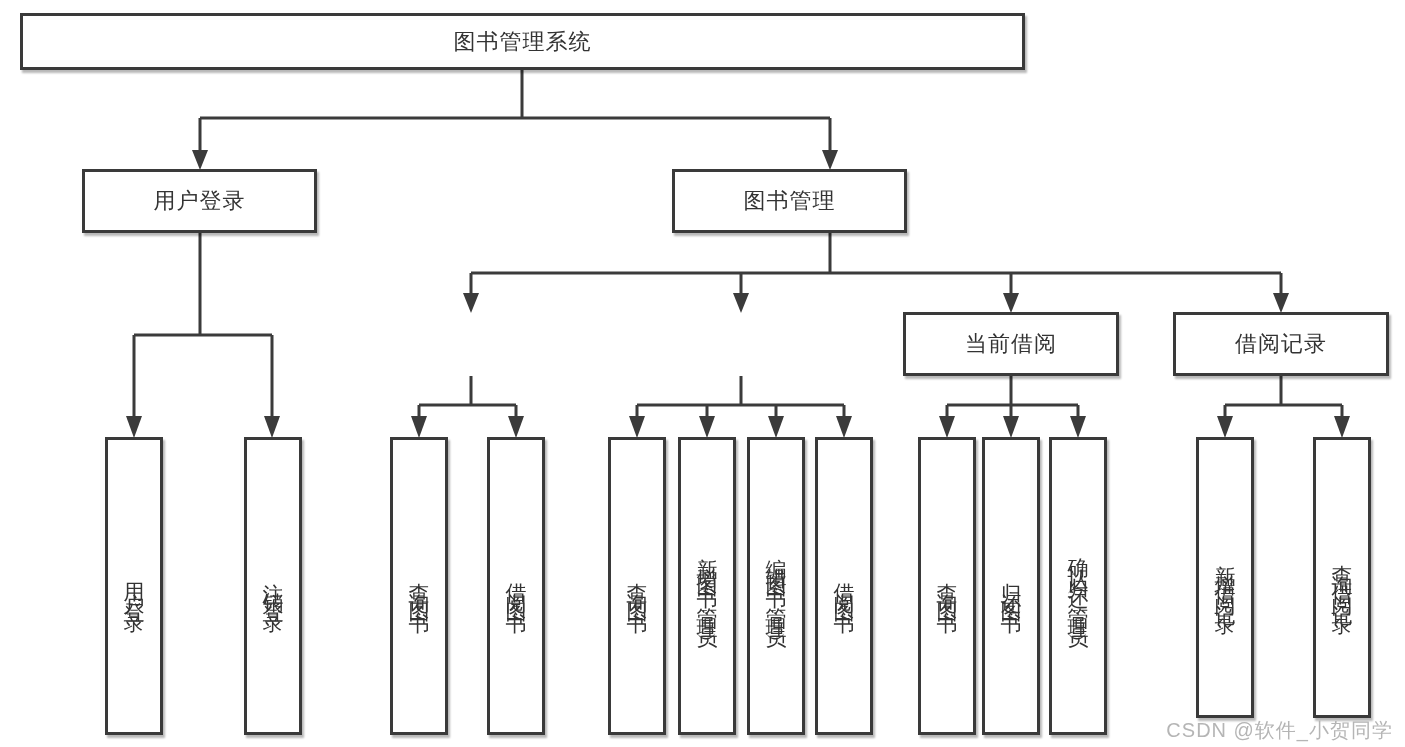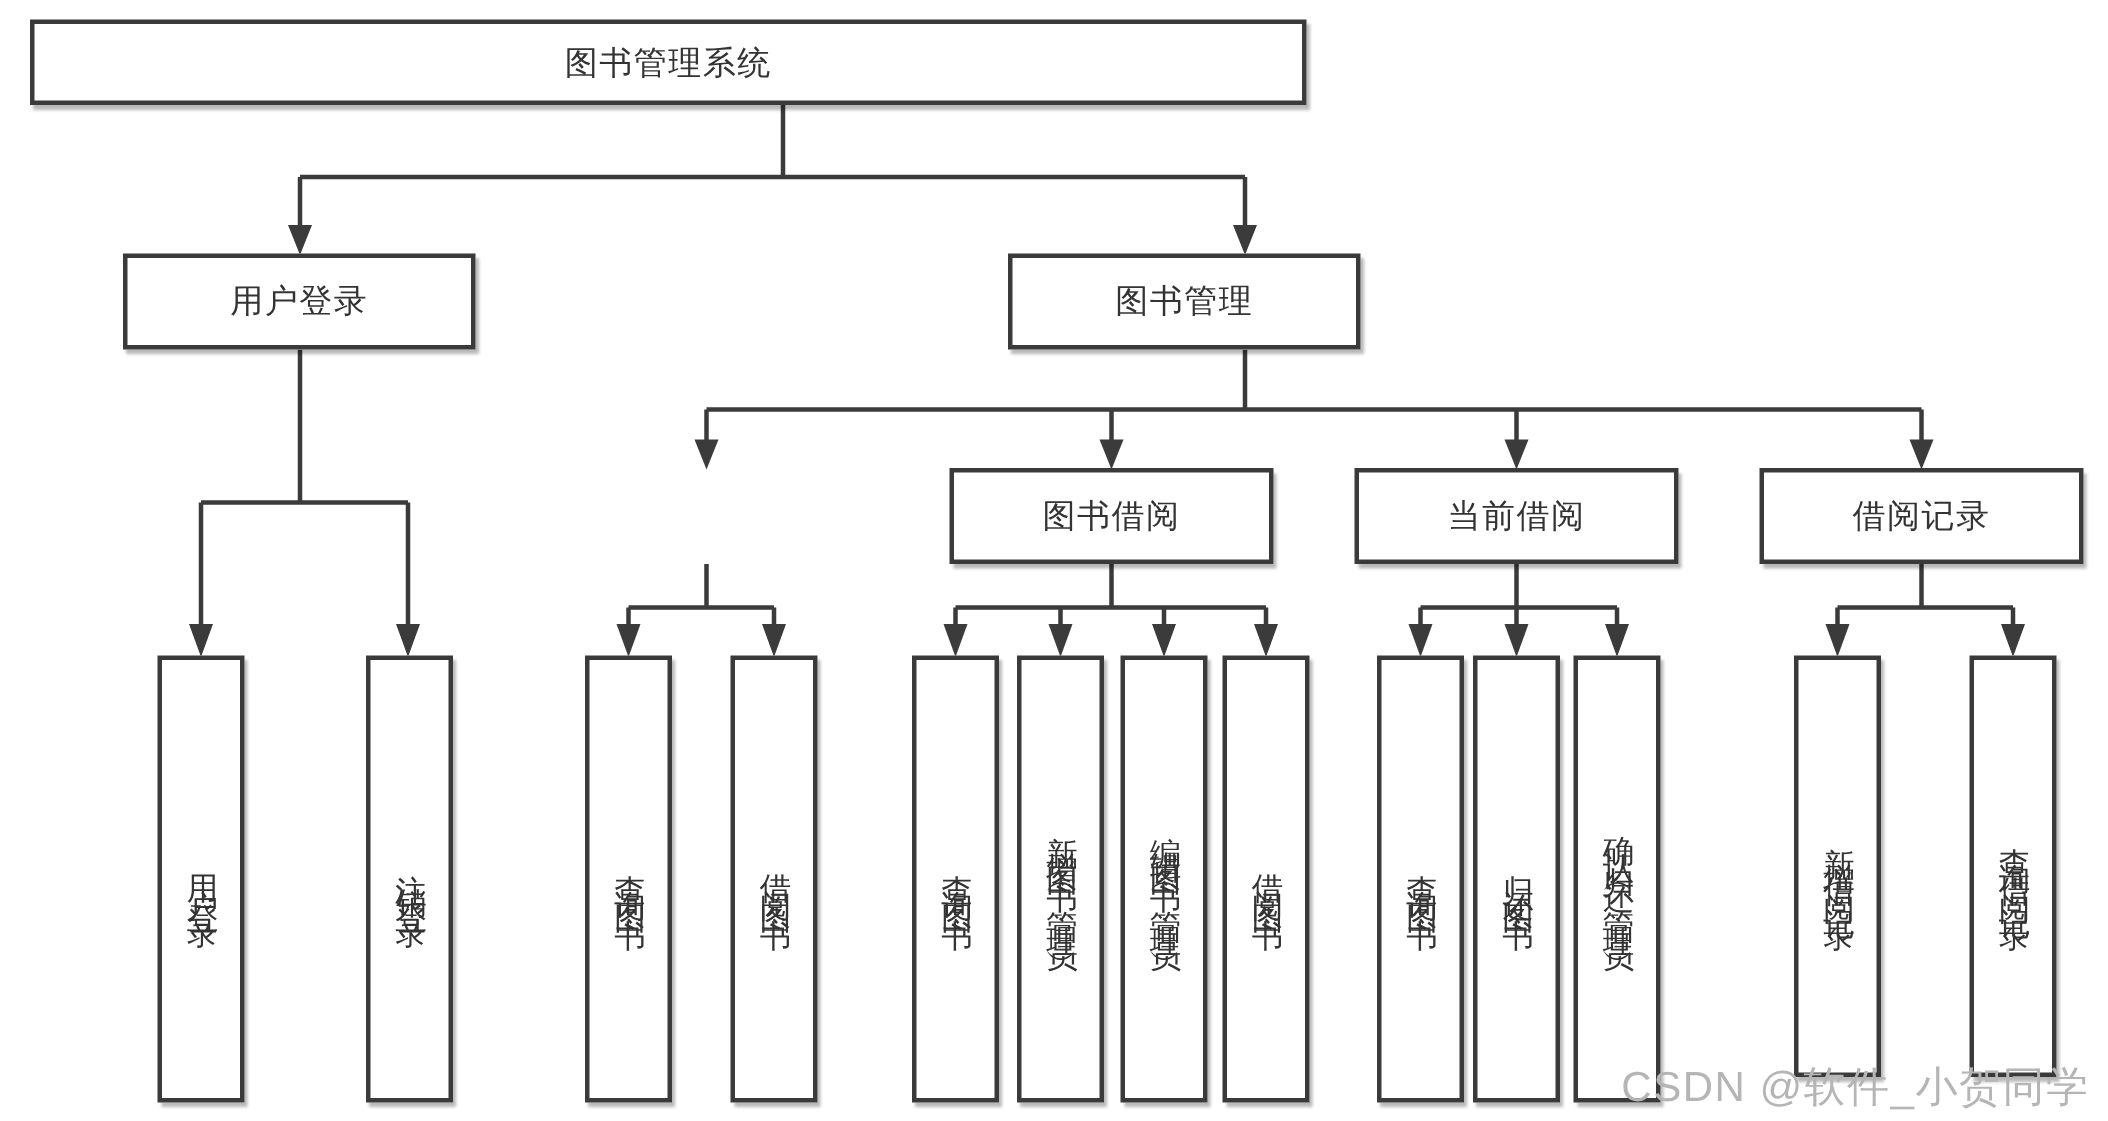--- a/index.html
+++ b/index.html
@@ -53,21 +53,21 @@
     text-align: center;
     font-size: 21px;
     letter-spacing: 10px;
     line-height: 52px;
   }
   .leaf.short { height: 281px; }
   .watermark {
     position: absolute;
     right: 12px;
     bottom: 3px;
-    font-size: 28px;
+    font-size: 20px;
     letter-spacing: 1px;
     color: #b5b5b5;
     white-space: nowrap;
   }
 </style>
 </head>
 <body>
 
 <div class="canvas">
 
@@ -114,26 +114,25 @@
       <polygon points="1070,416 1086,416 1078,438"></polygon>
     </g>
 
     <g>
       <path d="M1281 376 V405 M1225 405 H1342 M1225 405 V418 M1342 405 V418"></path>
       <polygon points="1217,416 1233,416 1225,438"></polygon>
       <polygon points="1334,416 1350,416 1342,438"></polygon>
     </g>
   </svg>
 
-  <div class="node" style="left:20px; top:13px; width:851px; height:57px;">图书管理系统</div>
+  <div class="node" style="left:20px; top:13px; width:1005px; height:57px;">图书管理系统</div>
 
   <div class="node" style="left:82px; top:169px; width:235px; height:64px;">用户登录</div>
   <div class="node" style="left:672px; top:169px; width:235px; height:64px;">图书管理</div>
 
-  <div class="node" style="left:633px; top:312px; width:216px; height:64px;">图书借阅</div>
   <div class="node" style="left:903px; top:312px; width:216px; height:64px;">当前借阅</div>
   <div class="node" style="left:1173px; top:312px; width:216px; height:64px;">借阅记录</div>
 
   <div class="leaf" style="left:105px;">用户登录</div>
   <div class="leaf" style="left:244px;">注销登录</div>
 
   <div class="leaf" style="left:390px;">查询图书</div>
   <div class="leaf" style="left:487px;">借阅图书</div>
 
   <div class="leaf" style="left:608px;">查询图书</div>

